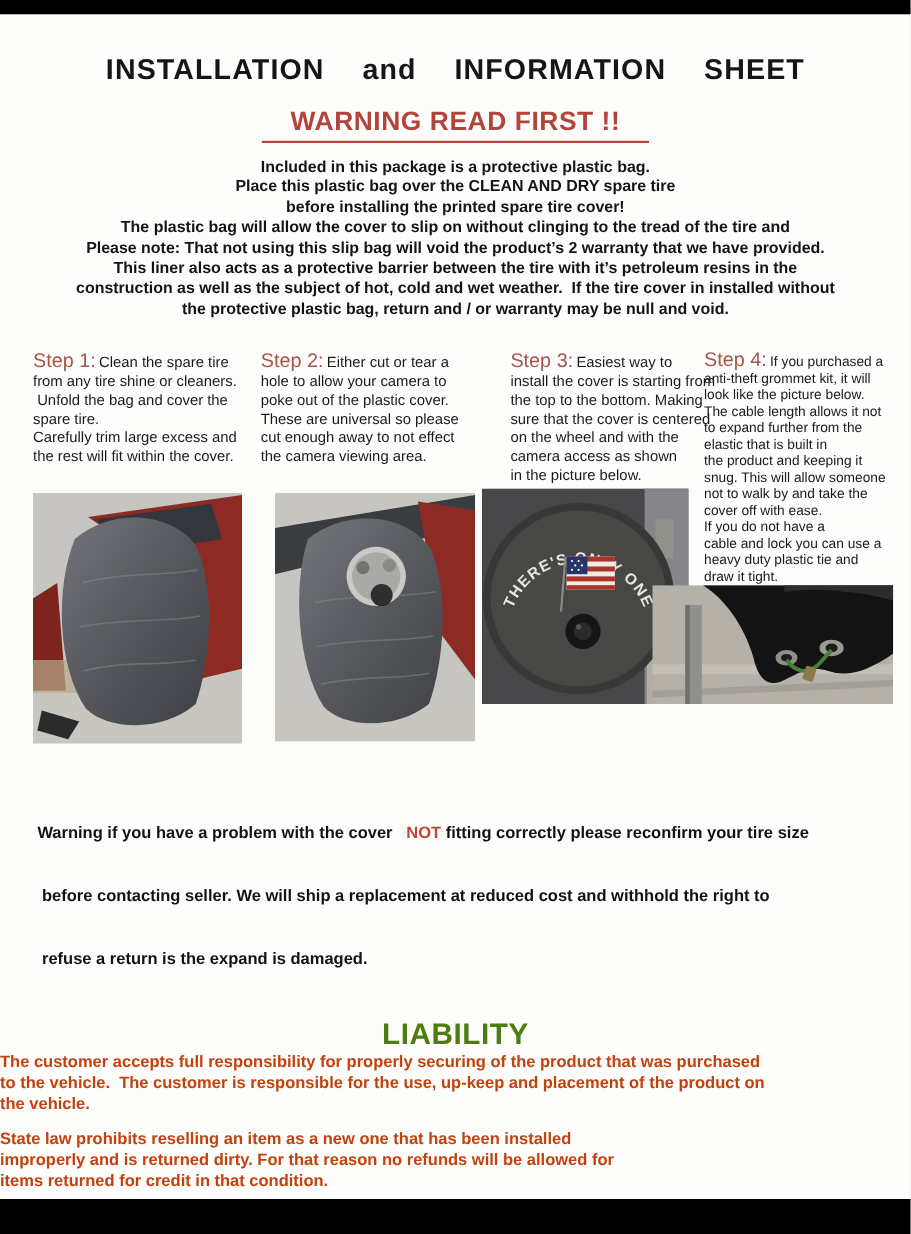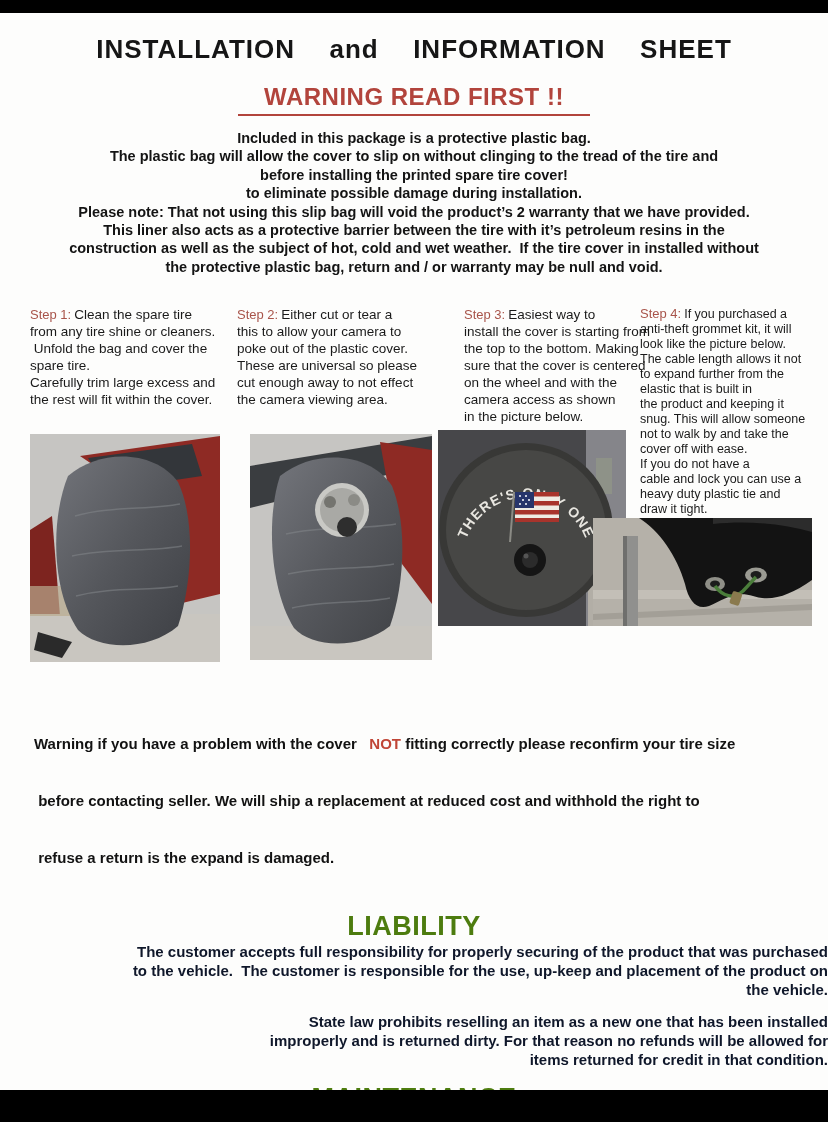--- a/index.html
+++ b/index.html
@@ -6,88 +6,88 @@
   .page {
     position:relative; width:828px; height:1122px; margin:0 auto;
     background:#fdfdfc; overflow:hidden;
     font-family:"Liberation Sans", sans-serif; color:#121212;
   }
   .bar { position:absolute; left:0; width:828px; background:#000; }
   .bar-top { top:0; height:13px; }
   .bar-bottom { bottom:0; height:32px; }
 
   .title {
-    padding-top:33px; text-align:center;
+    padding-top:47px; text-align:center;
     font-size:26px; font-weight:bold; line-height:32px;
     letter-spacing:1px; word-spacing:9px; color:#161616; white-space:pre-wrap;
   }
   .subtitle-wrap { text-align:center; margin-top:18px; }
   .subtitle {
     display:inline-block; color:#b2443c; font-size:24px; font-weight:bold;
     border-bottom:2px solid #b2443c; padding:0 26px 3px; letter-spacing:0.5px;
     white-space:pre-wrap;
   }
   .intro { margin-top:13px; text-align:center; font-weight:bold;
     font-size:14.5px; line-height:18.4px; color:#141414; }
   .intro div { white-space:pre-wrap; }
 
   .band { position:relative; height:390px; margin-top:30px; }
   .step { position:absolute; top:0; font-size:13.5px; line-height:17px; color:#1a1a1a; }
-  .step-label { color:#a8544a; font-size:13px; font-weight:normal; margin-right:3px; }
+  .step-label { color:#a8544a; font-size:18px; font-weight:normal; margin-right:3px; }
   .step-text { white-space:pre-wrap; }
   .step4 { font-size:12.5px; line-height:15px; }
   .photo { position:absolute; display:block; }
 
   .fitwarn { margin:0 24px 0 34px; font-weight:bold; font-size:15px;
     line-height:19px; white-space:pre-wrap; }
   .not-red { color:#c04536; }
 
   .h-red { text-align:center; color:#4d7c0f; font-weight:bold;
     font-size:27px; line-height:32px; margin-top:5px; letter-spacing:0.5px; }
-  .para { text-align:right; font-weight:bold; font-size:15px;
-    line-height:19px; color:#0f172a; }
+  .para { text-align:left; font-weight:bold; font-size:15px;
+    line-height:19px; color:#c2410c; }
   .para div { white-space:pre-wrap; }
   .mt12 { margin-top:13px; }
 </style>
 </head>
 <body>
 
 <div class="page">
   <div class="bar bar-top"></div>
 
   <div class="title">INSTALLATION  and  INFORMATION  SHEET</div>
 
   <div class="subtitle-wrap">
     <span class="subtitle">WARNING READ FIRST !!</span>
   </div>
 
   <div class="intro">
     <div>Included in this package is a protective plastic bag.</div>
+    <div>Place this plastic bag over the CLEAN AND DRY spare tire</div>
+    <div>before installing the printed spare tire cover!</div>
     <div>The plastic bag will allow the cover to slip on without clinging to the tread of the tire and</div>
-    <div>before installing the printed spare tire cover!</div>
-    <div>to eliminate possible damage during installation.</div>
     <div>Please note: That not using this slip bag will void the product’s 2 warranty that we have provided.</div>
     <div>This liner also acts as a protective barrier between the tire with it’s petroleum resins in the</div>
     <div>construction as well as the subject of hot, cold and wet weather.  If the tire cover in installed without</div>
     <div>the protective plastic bag, return and / or warranty may be null and void.</div>
   </div>
 
   <div class="band">
 
     <div class="step" style="left:30px;width:200px;">
       <span class="step-label">Step 1:</span><span class="step-text">Clean the spare tire
 from any tire shine or cleaners.
  Unfold the bag and cover the
 spare tire.
 Carefully trim large excess and
 the rest will fit within the cover.</span>
     </div>
     <div class="step" style="left:237px;width:200px;">
       <span class="step-label">Step 2:</span><span class="step-text">Either cut or tear a
-this to allow your camera to
+hole to allow your camera to
 poke out of the plastic cover.
 These are universal so please
 cut enough away to not effect
 the camera viewing area.</span>
     </div>
     <div class="step" style="left:464px;width:200px;">
       <span class="step-label">Step 3:</span><span class="step-text">Easiest way to
 install the cover is starting from
 the top to the bottom. Making
 sure that the cover is centered

